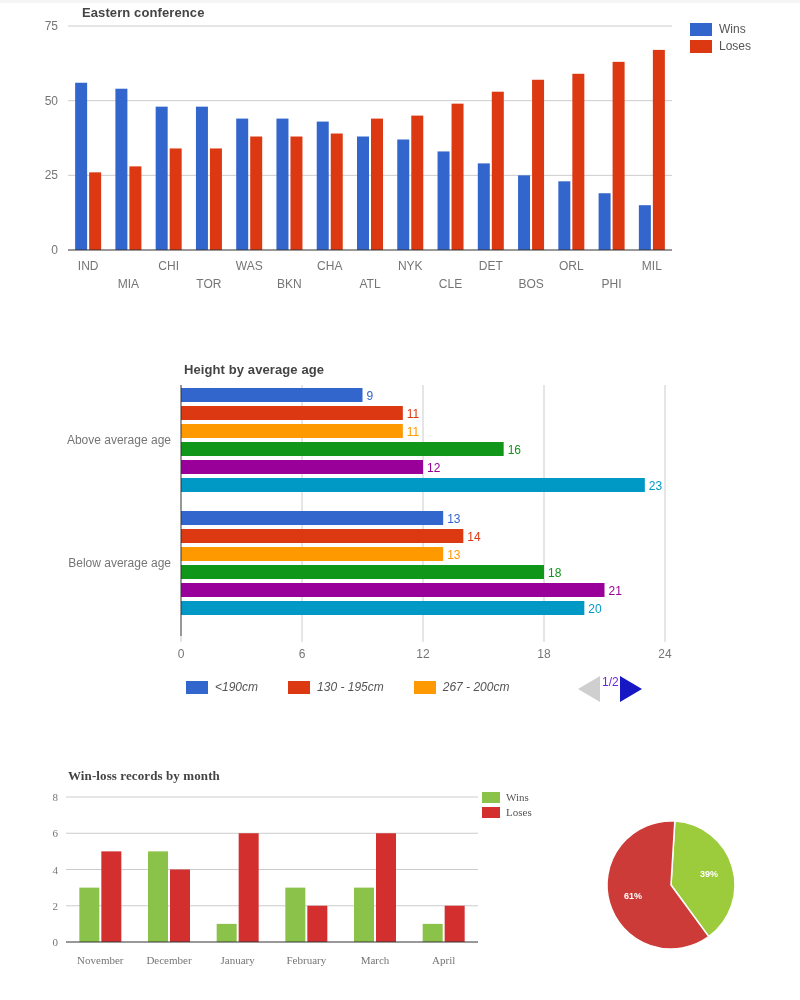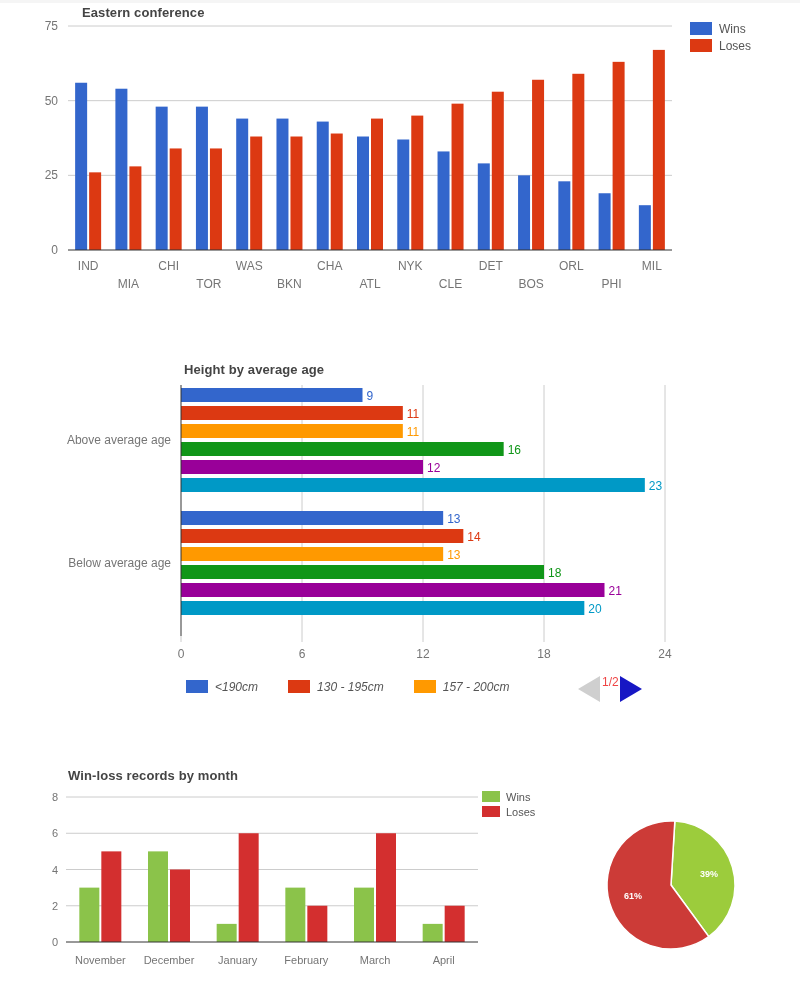--- a/index.html
+++ b/index.html
@@ -12,21 +12,21 @@
   .page { position: relative; width: 800px; height: 1000px; background:#fff; }
 
   
   .panel { position: absolute; }
   .chart-title {
     font-size: 13px; font-weight: bold; color: #444444;
     letter-spacing: .1px;
   }
   .grid-line { stroke: #cccccc; stroke-width: 1; }
   .axis-line { stroke: #333333; stroke-width: 1; }
-  .legend-row { display: flex; align-items: flex-start; margin-bottom: 3px; }
+  .legend-row { display: flex; align-items: flex-end; margin-bottom: 3px; }
   .legend-swatch { width: 22px; height: 13px; margin-right: 7px; }
   .legend-text { font-size: 12px; color: #555555; }
 
   
   #chart1 { left: 0; top: 0; width: 800px; height: 310px; }
   #chart1 .chart-title { position: absolute; left: 82px; top: 5px; }
   #chart1 .legend { position: absolute; left: 690px; top: 22px; }
 
   
   #chart2 { left: 0; top: 348px; width: 800px; height: 370px; }
@@ -39,24 +39,24 @@
     border-top: 13px solid transparent;
     border-bottom: 13px solid transparent;
     border-right: 22px solid #cfcfcf;
   }
   .tri-right {
     width: 0; height: 0;
     border-top: 13px solid transparent;
     border-bottom: 13px solid transparent;
     border-left: 22px solid #1717c4;
   }
-  .pager-label { font-size: 12px; color: #ef4444; margin: 0 1px 14px 2px; }
-
-  
-  #chart3 { left: 0; top: 755px; width: 560px; height: 245px; }
+  .pager-label { font-size: 12px; color: #6d28d9; margin: 0 1px 14px 2px; }
+
+  
+  #chart3 { left: 0; top: 755px; width: 560px; height: 245px; font-family: Liberation Serif, serif; }
   #chart3 .chart-title { position: absolute; left: 68px; top: 13px; }
   #chart3 .legend { position: absolute; left: 482px; top: 36px; }
   #chart3 .legend .legend-swatch { width: 18px; height: 11px; margin-right:6px; }
   #chart3 .legend .legend-text { font-size: 11px; color:#555; }
 
   
   #pie-panel { left: 560px; top: 755px; width: 240px; height: 245px; }
   #pie-panel .chart-title { position: absolute; left: 48px; top: 5px; width: 130px; line-height: 16px; }
   .pie-wrap { position: absolute; left: 36px; top: 62px; }
   .pie-pct { font-size: 9px; fill: #ffffff; font-weight: bold; }
@@ -205,21 +205,21 @@
       <div class="legend-row">
         <span class="legend-swatch" style="background:#3366cc"></span>
         <span class="legend-text">&lt;190cm</span>
       </div>
       <div class="legend-row">
         <span class="legend-swatch" style="background:#dc3912"></span>
         <span class="legend-text">130 - 195cm</span>
       </div>
       <div class="legend-row">
         <span class="legend-swatch" style="background:#ff9900"></span>
-        <span class="legend-text">157 - 200cm</span>
+        <span class="legend-text">267 - 200cm</span>
       </div>
     </div>
     <div class="pager">
       <span class="tri-left"></span>
       <span class="pager-label">1/2</span>
       <span class="tri-right"></span>
     </div>
   </div>
 
   <div class="panel" id="chart3">

